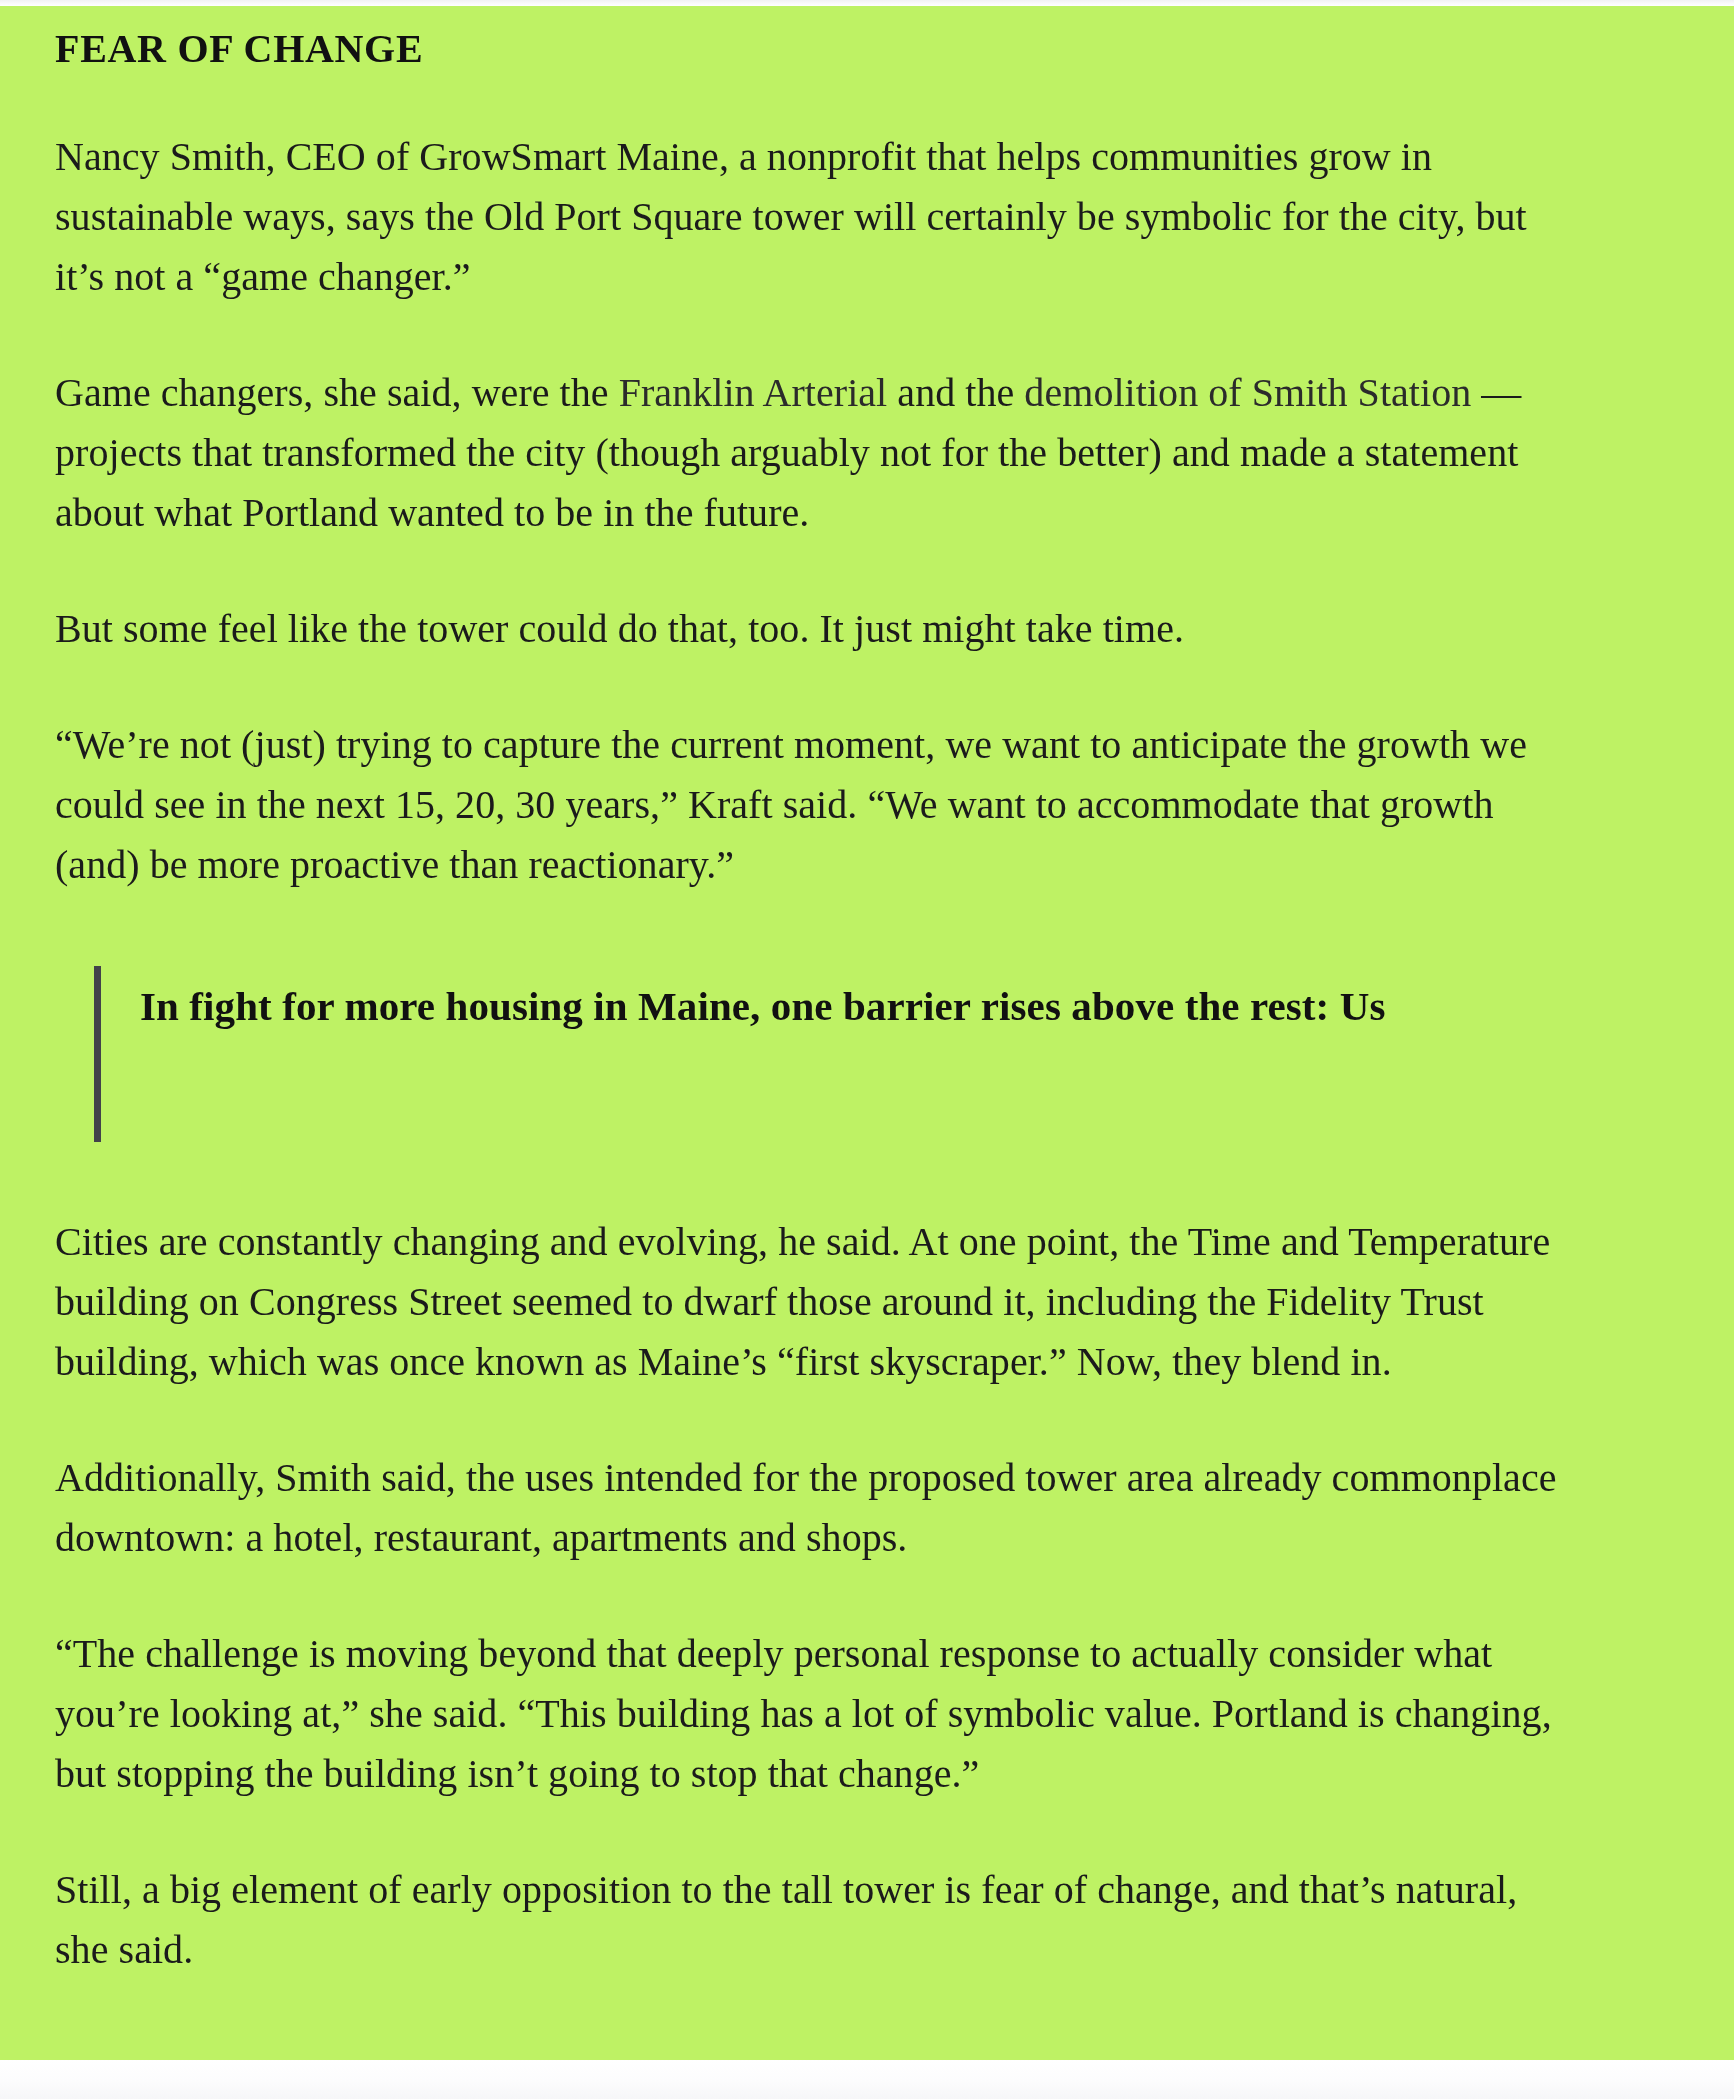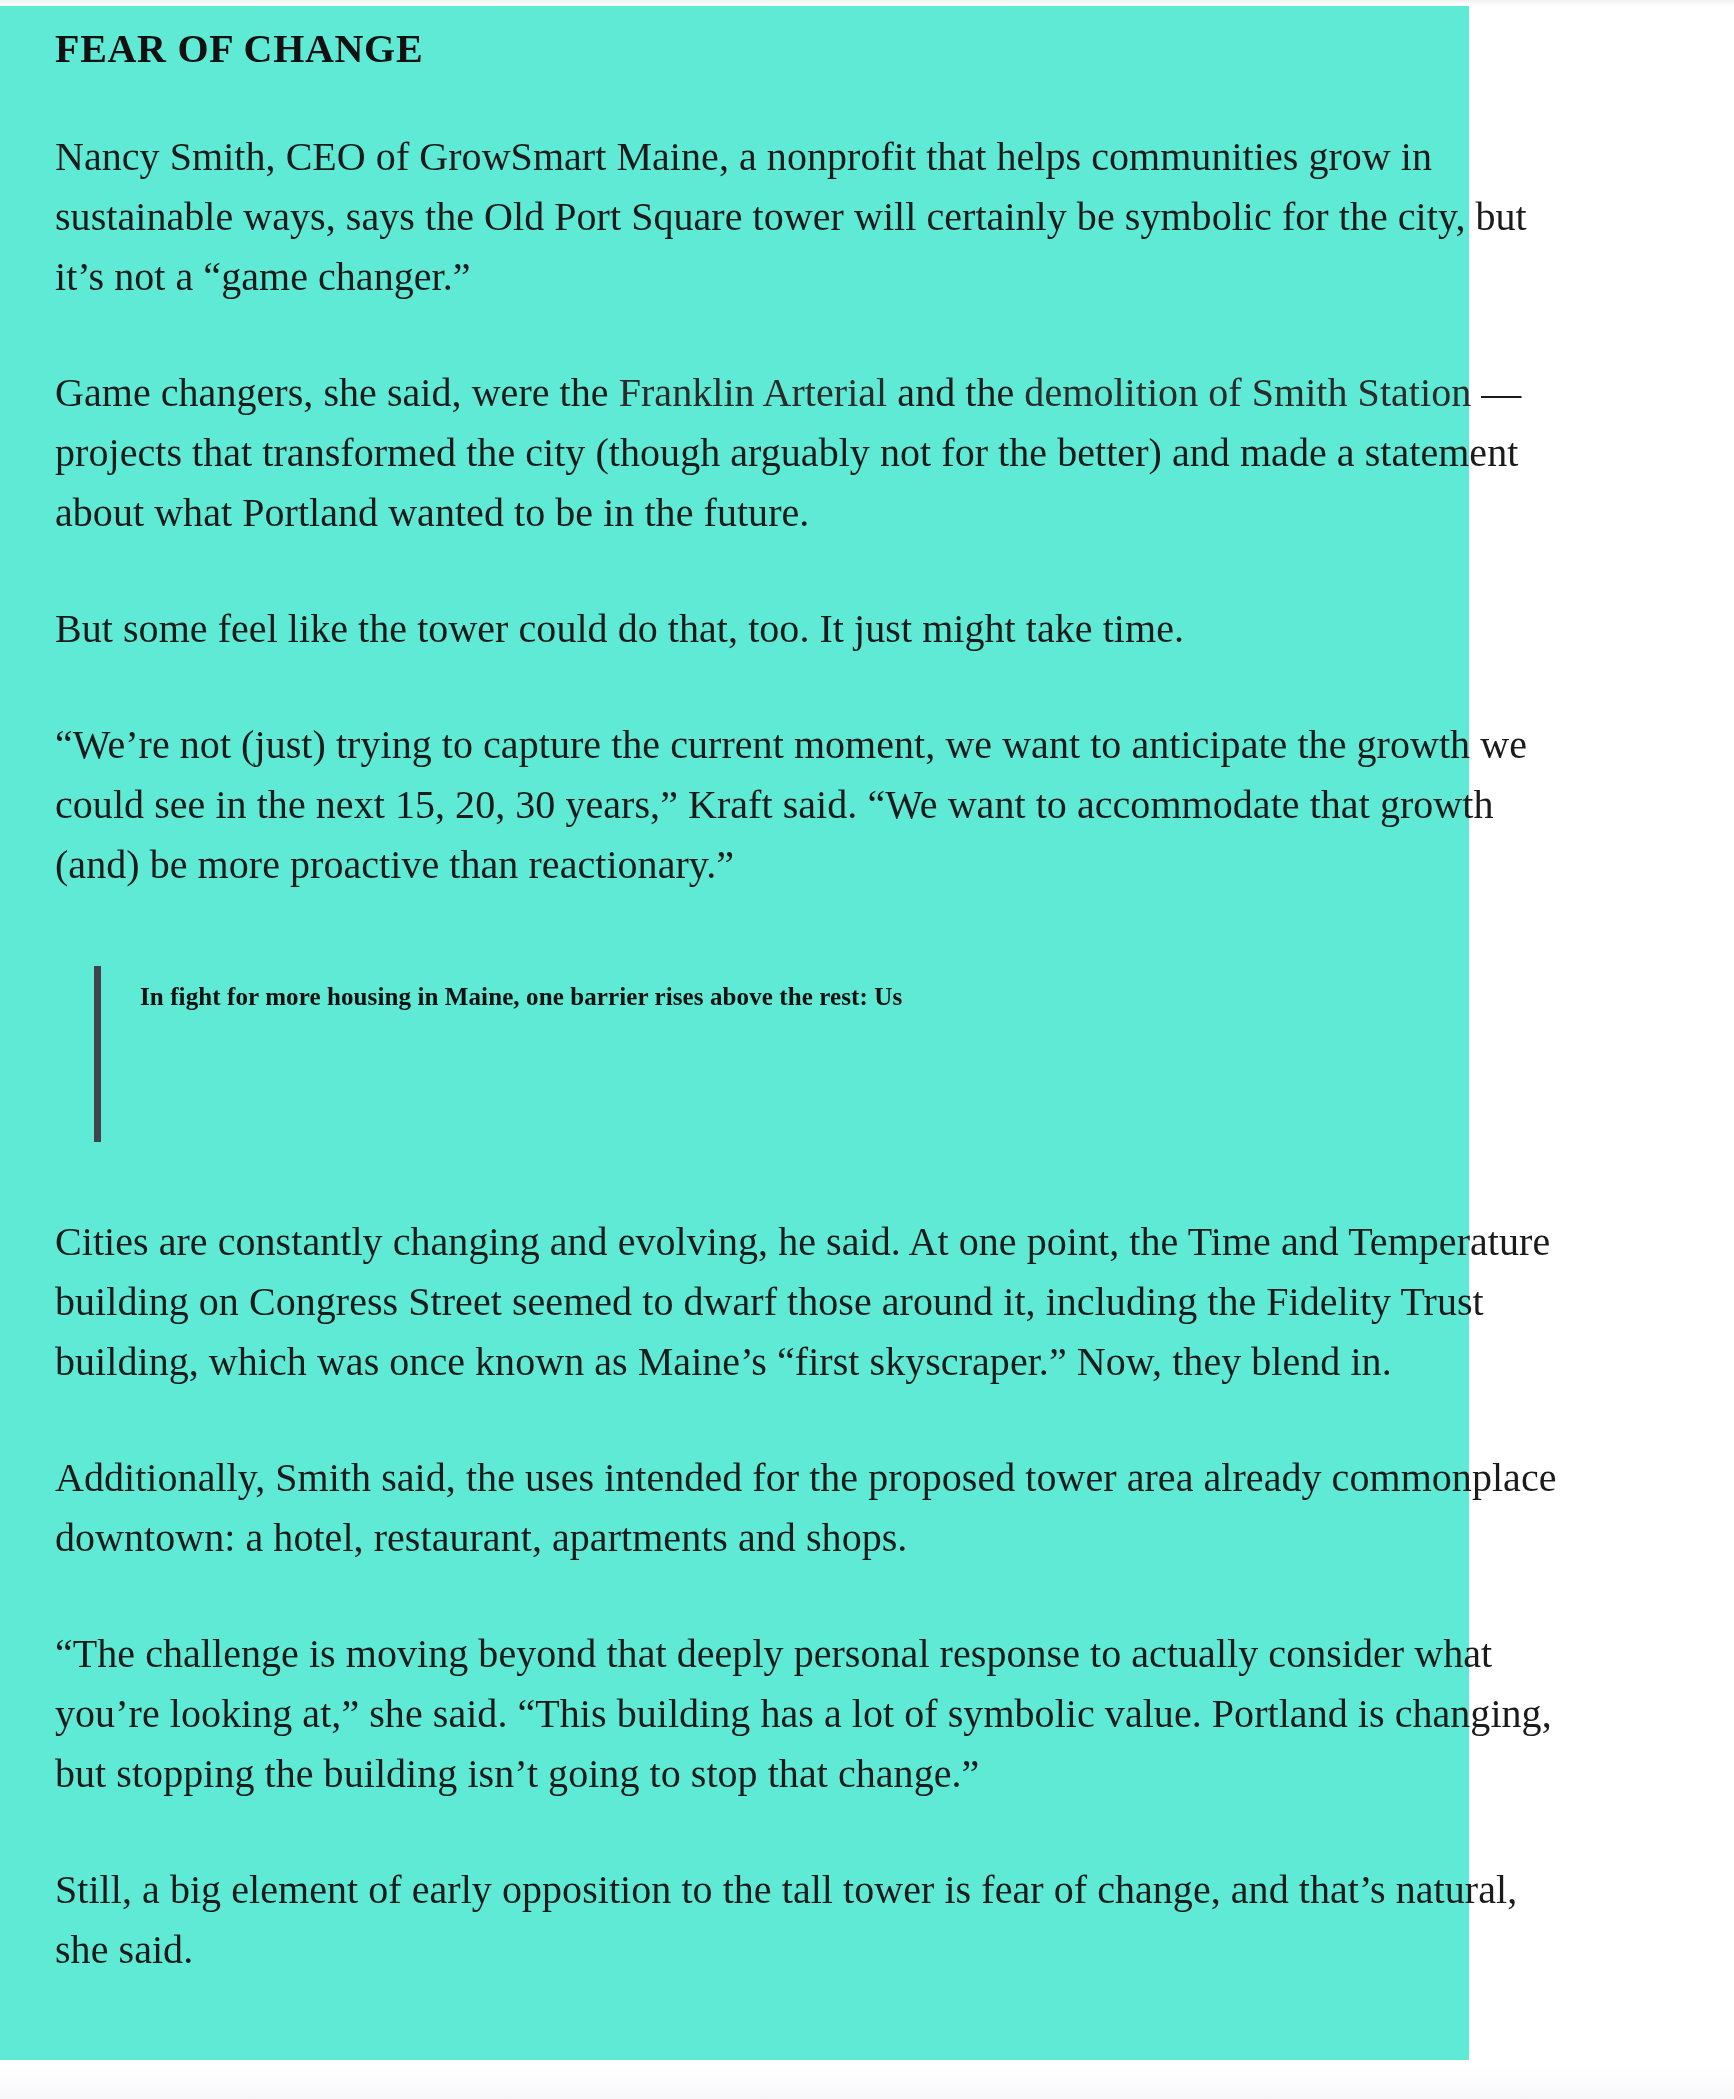--- a/index.html
+++ b/index.html
@@ -11,24 +11,24 @@
     width: 1734px;
     height: 2099px;
     overflow: hidden;
     font-family: "Liberation Serif", "DejaVu Serif", serif;
     color: #1a1a1a;
     -webkit-font-smoothing: antialiased;
   }
 
   .page {
     position: relative;
-    width: 1469px;
+    width: 1734px;
     height: 2099px;
     box-sizing: border-box;
-    background: #5eead4;
+    background: #bef264;
   }
 
   
   .edge-strip-top {
     position: absolute;
     top: 0; left: 0;
     width: 1734px;
     height: 5.8px;
     background: linear-gradient(to bottom, #f1f1f3 0%, #fafafa 60%, #ffffff 100%);
   }
@@ -103,21 +103,21 @@
     padding-top: 46px;
     text-transform: uppercase;
   }
   .related-kicker .dots {
     letter-spacing: 1px;
     font-size: 22px;
   }
   .related-headline {
     font-family: "Liberation Serif", "DejaVu Serif", serif;
     font-weight: bold;
-    font-size: 25px;
+    font-size: 41px;
     line-height: 1.25;
     color: #111111;
     margin: 0;
     padding-top: 15.4px;
     letter-spacing: 0.1px;
     cursor: pointer;
   }
 
   .after-related {
     padding-top: 70px;

